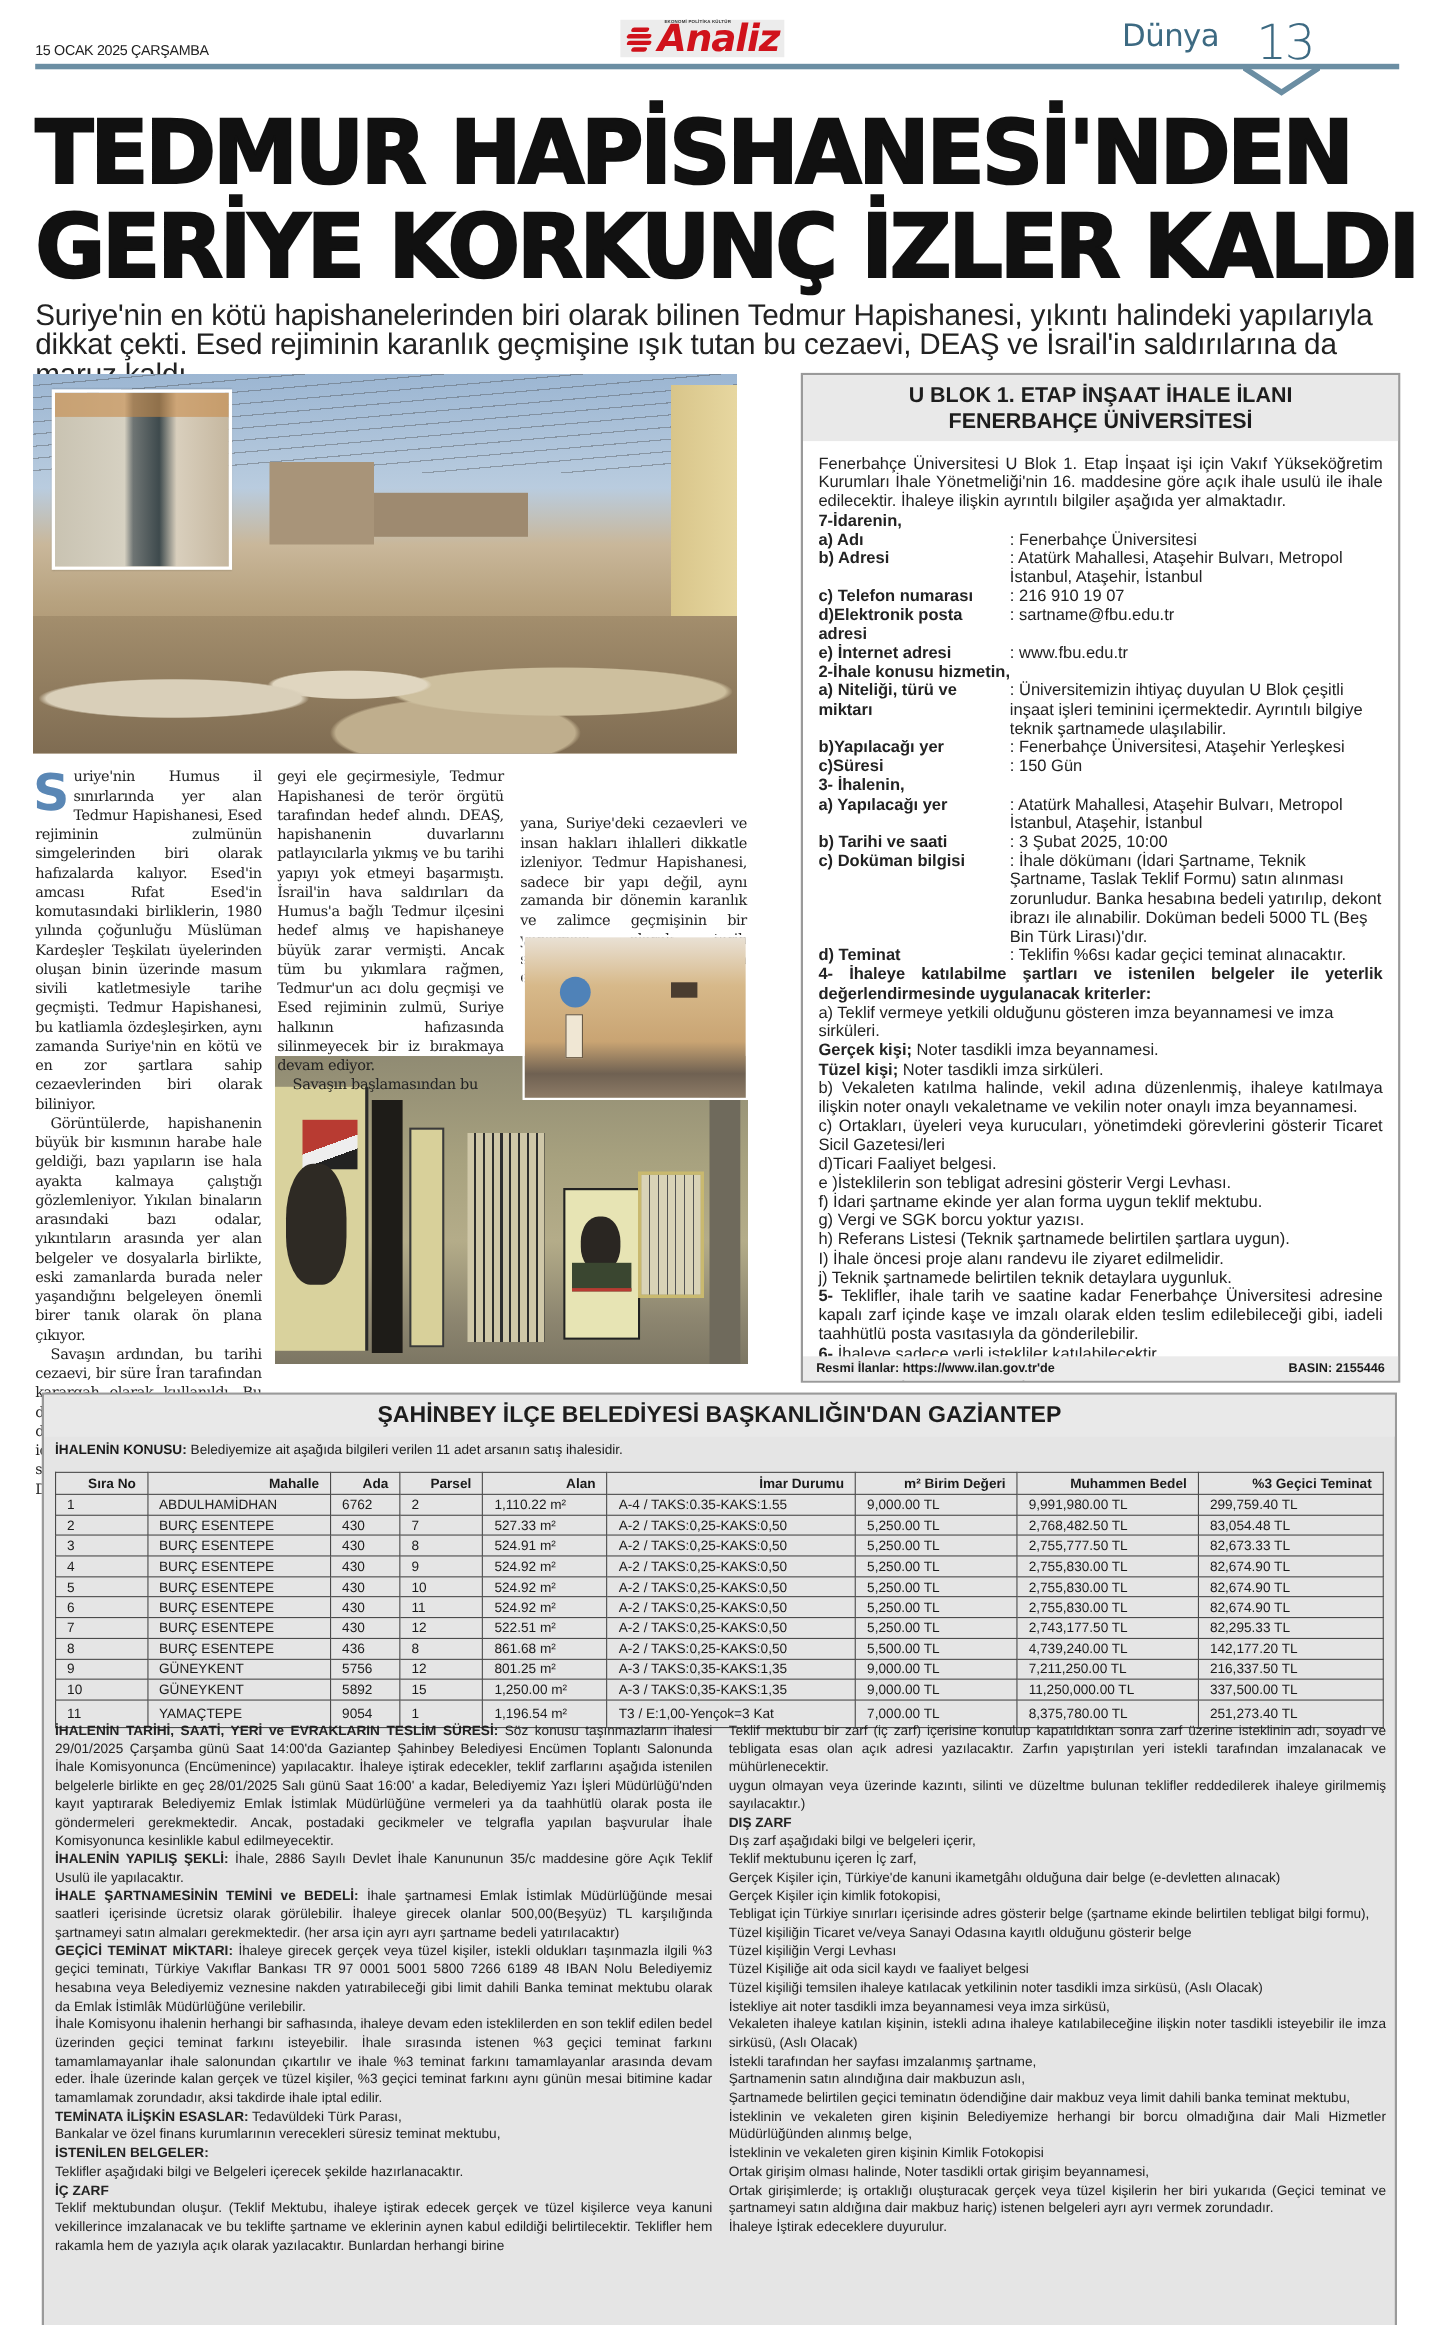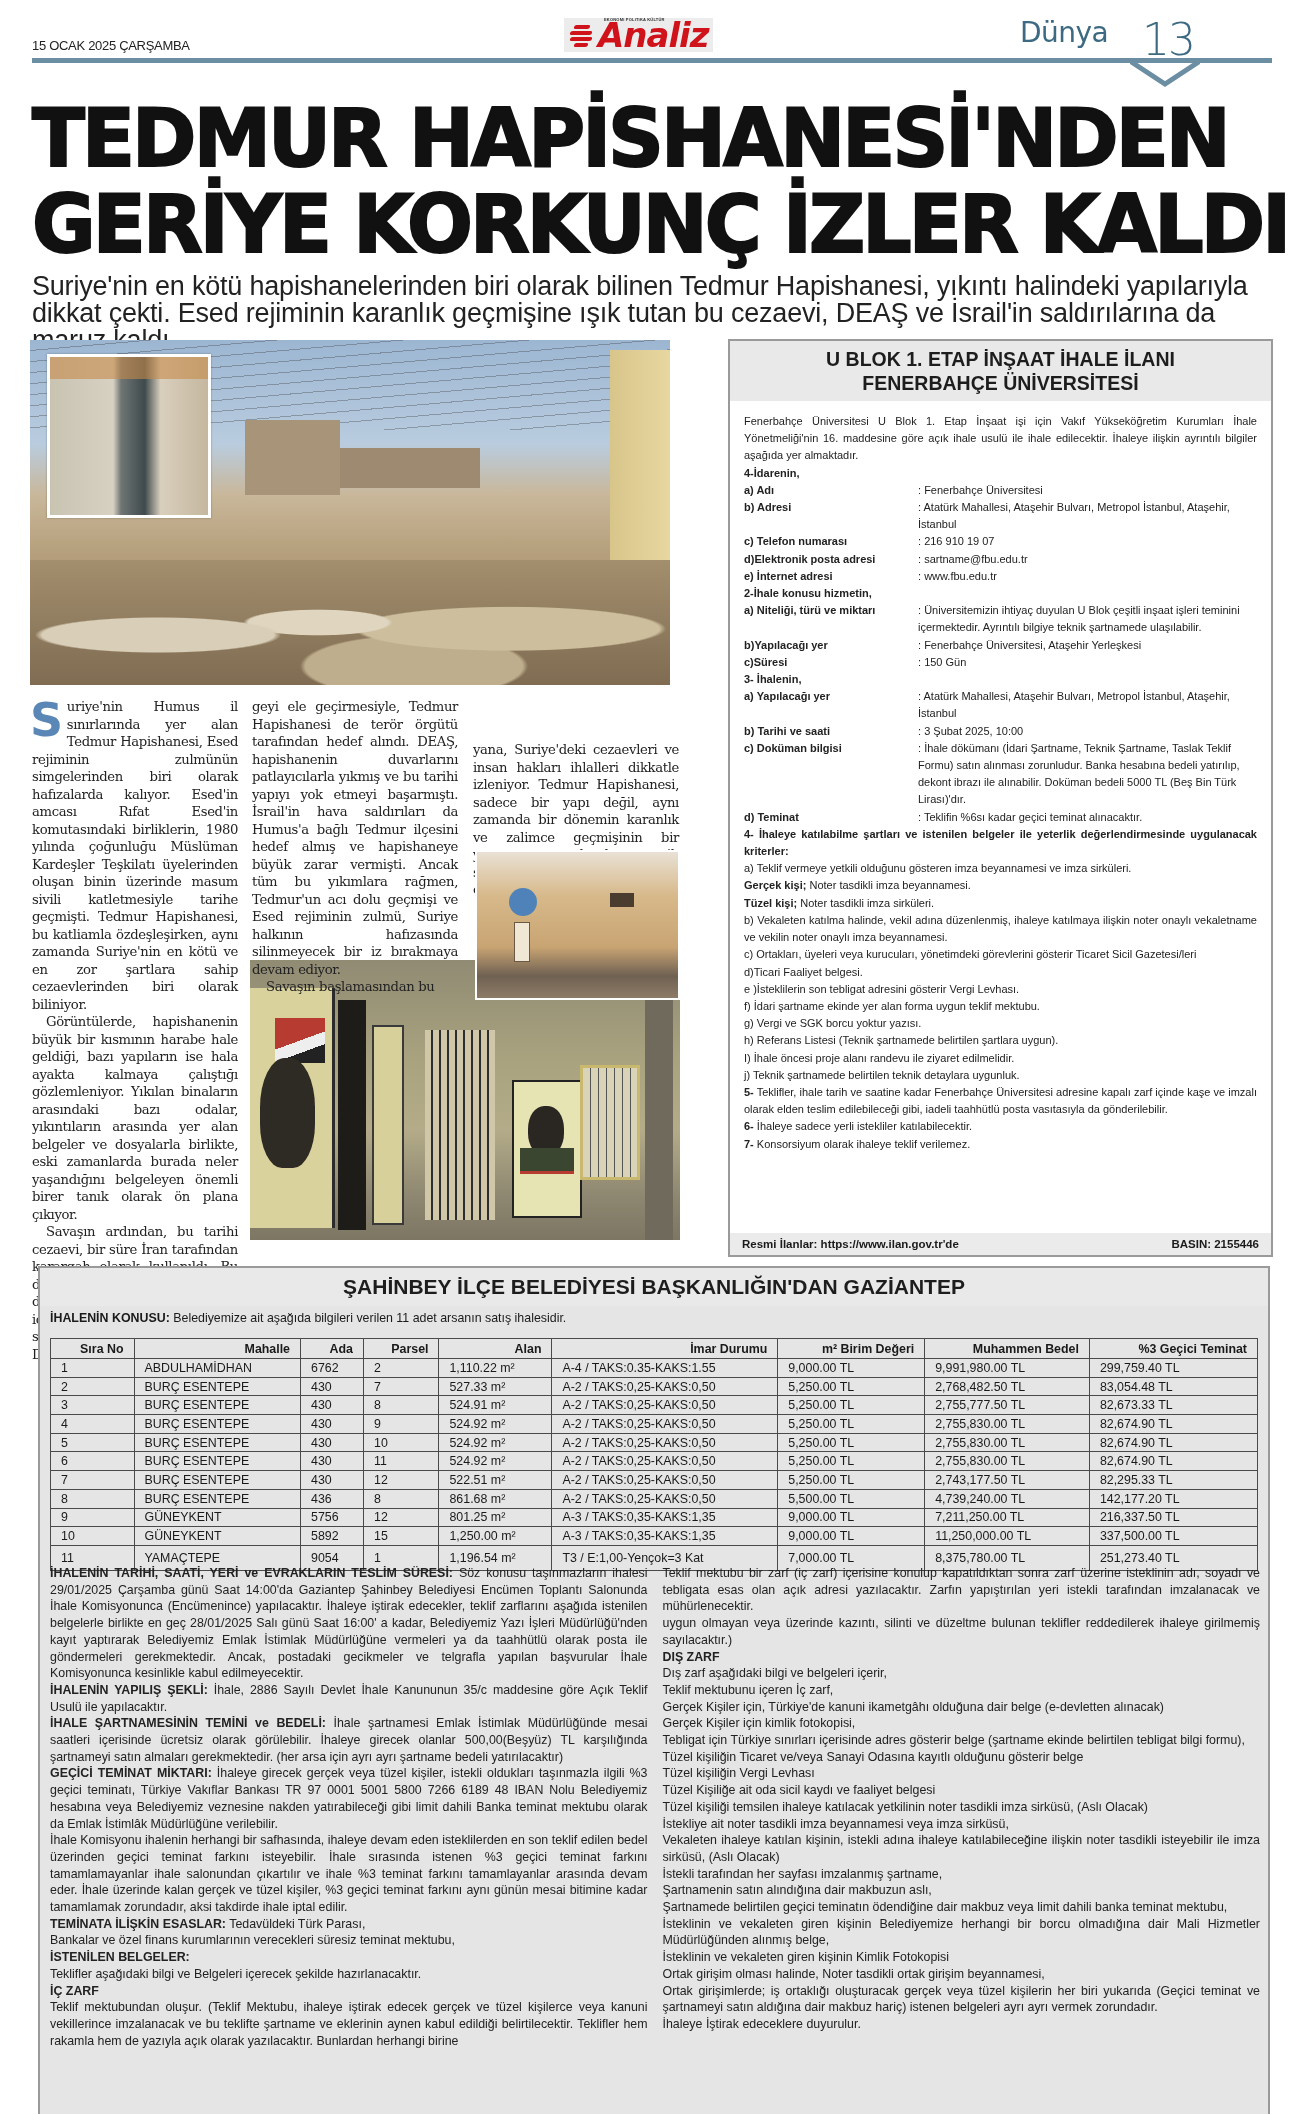--- a/index.html
+++ b/index.html
@@ -66,21 +66,21 @@
   .col p { text-indent: 14px; }
   .col p.first { text-indent: 0; }
   .col1 { left: 32px; top: 698px; width: 206px; }
   .col2 { left: 252px; top: 698px; width: 206px; }
   .col3 { left: 473px; top: 698px; width: 206px; margin-top: 43px; }
   .dropcap { float: left; font-family: "DejaVu Sans", sans-serif; font-weight: 900; font-size: 46px; line-height: 40px; color: #5a87b5; margin: 2px 4px 0 -2px; }
 
   
   .ad1 { position: absolute; left: 728px; top: 339px; width: 545px; height: 918px; border: 2px solid #9a9a9a; background: #fff; }
   .ad1-head { background: #e9e9e9; height: 60px; text-align: center; font-family: "Liberation Sans", sans-serif; font-weight: bold; font-size: 19.5px; line-height: 24px; padding-top: 6px; color: #1d1d1d; }
-  .ad1-body { padding: 12px 14px 0 14px; font-family: "Liberation Sans", sans-serif; font-size: 11px; line-height: 17.2px; color: #222; }
+  .ad1-body { padding: 12px 14px 0 14px; font-family: "Liberation Sans", sans-serif; font-size: 15px; line-height: 17.2px; color: #222; }
   .ad1-body .intro { text-align: justify; }
   .kv { display: flex; gap: 12px; }
   .kv .k { width: 162px; flex: none; font-weight: bold; }
   .kv .v { flex: 1; }
   .kv .v::before { content: ": "; }
   .b { font-weight: bold; }
   .just { text-align: justify; }
   .ad1-foot { position: absolute; left: 0; bottom: 0; width: 100%; height: 22px; background: #ebebeb; display: flex; justify-content: space-between; align-items: center; padding: 0 12px; font-family: "Liberation Sans", sans-serif; font-weight: bold; font-size: 11.5px; }
 
   
@@ -170,21 +170,21 @@
   <p class="first">yana, Suriye'deki cezaevleri ve insan hakları ihlalleri dikkatle izleniyor. Tedmur Hapishanesi, sadece bir yapı değil, aynı zamanda bir dönemin karanlık ve zalimce geçmişinin bir yansıması olarak tarih sahnesinde kalmaya devam edecek.</p>
 </div>
 
 <div class="ad1">
   <div class="ad1-head">
     <div>U BLOK 1. ETAP İNŞAAT İHALE İLANI</div>
     <div>FENERBAHÇE ÜNİVERSİTESİ</div>
   </div>
   <div class="ad1-body">
     <div class="intro">Fenerbahçe Üniversitesi U Blok 1. Etap İnşaat işi için Vakıf Yükseköğretim Kurumları İhale Yönetmeliği'nin 16. maddesine göre açık ihale usulü ile ihale edilecektir. İhaleye ilişkin ayrıntılı bilgiler aşağıda yer almaktadır.</div>
-    <div class="b">4-İdarenin,</div>
+    <div class="b">7-İdarenin,</div>
     <div id="s1">
         <div class="kv">
           <span class="k">a) Adı</span>
           <span class="v">Fenerbahçe Üniversitesi</span>
         </div>
         <div class="kv">
           <span class="k">b) Adresi</span>
           <span class="v">Atatürk Mahallesi, Ataşehir Bulvarı, Metropol İstanbul, Ataşehir, İstanbul</span>
         </div>
         <div class="kv">

